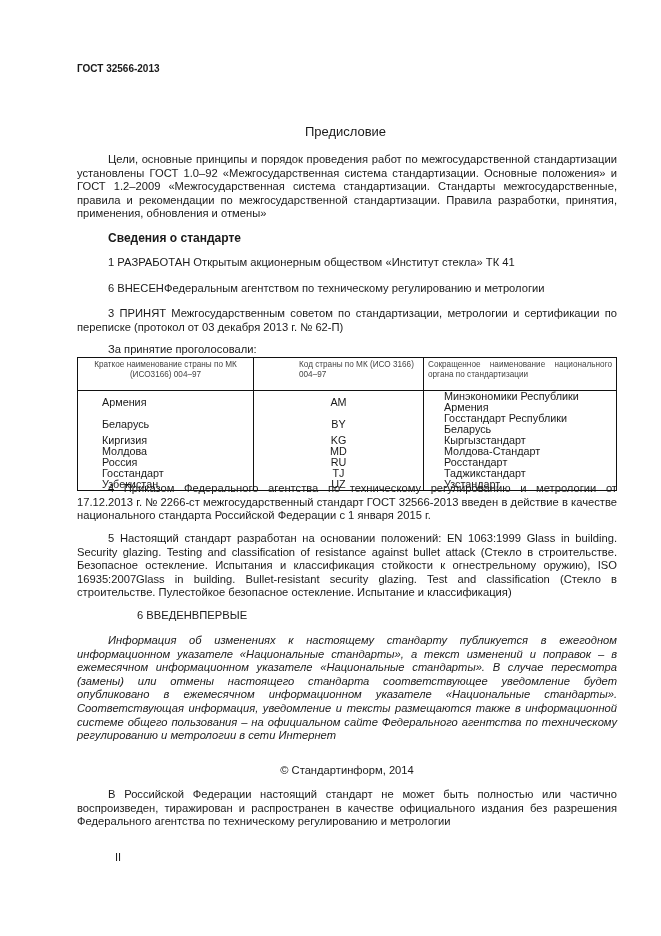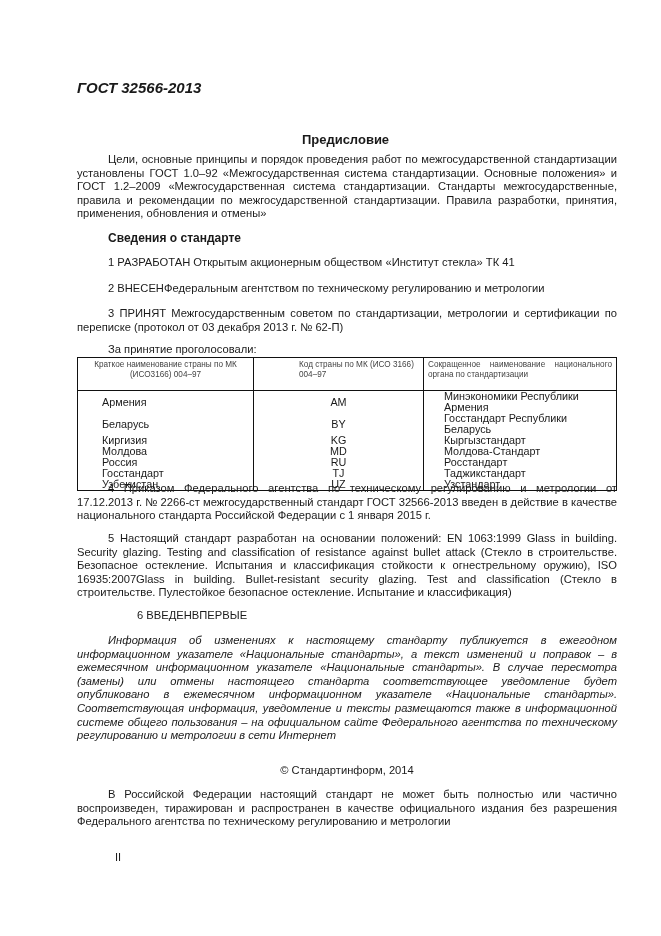--- a/index.html
+++ b/index.html
@@ -1,22 +1,22 @@
 <!DOCTYPE html>
 <html><head>
 <meta charset="utf-8">
 <style>
   html, body { margin: 0; padding: 0; background: #ffffff; }
   body {
     width: 661px; height: 936px; position: relative; overflow: hidden;
     font-family: "Liberation Sans", sans-serif; color: #1a1a1a;
   }
   .abs { position: absolute; }
-  .doc-code { left: 77px; top: 79px; font-size: 15px; font-weight: bold; font-style: italic; }
-  .title { left: 0; width: 661px; top: 132px; text-align: center; font-size: 13px; font-weight: bold; padding-left: 30px; box-sizing: border-box; }
+  .doc-code { left: 77px; top: 63px; font-size: 10px; font-weight: bold; }
+  .title { left: 0; width: 661px; top: 124px; text-align: center; font-size: 13px; font-weight: normal; padding-left: 30px; box-sizing: border-box; }
   .para {
     left: 77px; width: 540px; font-size: 11.2px; line-height: 13.6px;
     text-align: justify; text-indent: 31px; margin: 0;
   }
   .sub { left: 108px; font-size: 12px; font-weight: bold; }
   .single { left: 108px; font-size: 11.2px; white-space: nowrap; }
   .italic { font-style: italic; }
   .right { left: 77px; width: 540px; text-align: center; font-size: 11.2px; }
 
   table.votes {
@@ -48,21 +48,21 @@
 <div class="abs doc-code">ГОСТ 32566-2013</div>
 
 <div class="abs title">Предисловие</div>
 
 <p class="abs para" style="top:153px;">Цели, основные принципы и порядок проведения работ по межгосударственной стандартизации установлены ГОСТ 1.0–92 «Межгосударственная система стандартизации. Основные положения» и ГОСТ 1.2–2009 «Межгосударственная система стандартизации. Стандарты межгосударственные, правила и рекомендации по межгосударственной стандартизации. Правила разработки, принятия, применения, обновления и отмены»</p>
 
 <div class="abs sub" style="top:231px;">Сведения о стандарте</div>
 
 <div class="abs single" style="top:256px;">1 РАЗРАБОТАН  Открытым акционерным обществом «Институт стекла» ТК 41</div>
 
-<div class="abs single" style="top:282px;">2 ВНЕСЕНФедеральным агентством по техническому регулированию и метрологии</div>
+<div class="abs single" style="top:282px;">6 ВНЕСЕНФедеральным агентством по техническому регулированию и метрологии</div>
 
 <p class="abs para" style="top:307px;">3 ПРИНЯТ Межгосударственным советом по стандартизации, метрологии и сертификации по переписке (протокол от 03 декабря 2013 г. № 62-П)</p>
 
 <div class="abs single" style="top:343px;">За принятие проголосовали:</div>
 
 <table class="votes">
   <thead>
     <tr>
       <th class="th1">Краткое наименование страны по МК (ИСО3166) 004–97</th>
       <th class="th2">Код страны по МК (ИСО 3166) 004–97</th>

